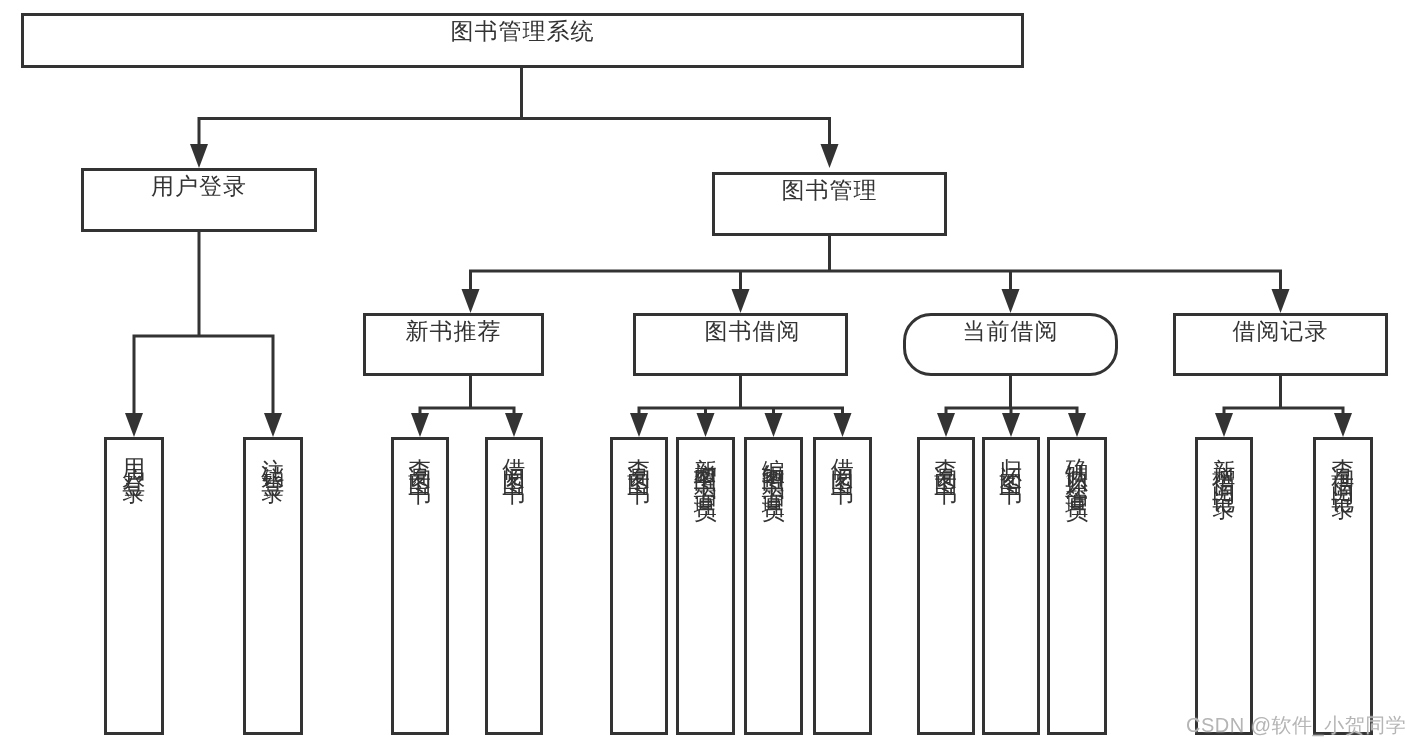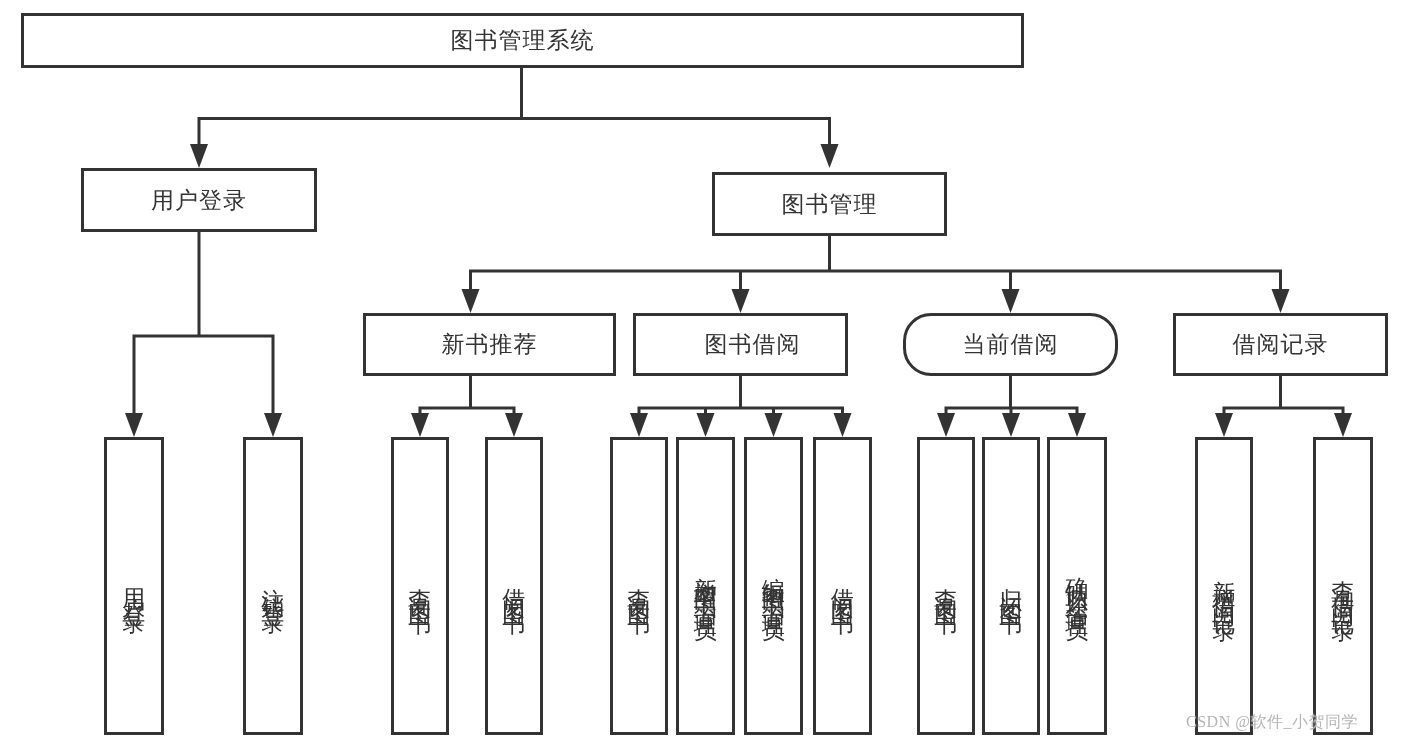--- a/index.html
+++ b/index.html
@@ -21,21 +21,20 @@
     position: absolute;
     left: 0; top: 0;
     pointer-events: none;
   }
   .node {
     position: absolute;
     box-sizing: border-box;
     border: 3px solid var(--line);
     background: #ffffff;
     display: flex;
-    align-items: center;
     justify-content: center;
     color: var(--text);
   }
   .hnode span {
     display: block;
     font-size: 23px;
     letter-spacing: 1px;
     white-space: nowrap;
   }
   .vnode span {
@@ -46,26 +45,25 @@
     line-height: 1.15;
     letter-spacing: 8px;
     white-space: nowrap;
   }
   .vnode.long span { letter-spacing: 6px; }
   .watermark {
     position: absolute;
     left: 1186px;
     top: 712px;
     z-index: 5;
-    font-size: 16px;
+    font-size: 20px;
     color: var(--wm);
     letter-spacing: 0.5px;
     white-space: nowrap;
     text-shadow: 0 0 2px rgba(255,255,255,0.8);
-    font-family: Liberation Serif, serif;
   }
 </style>
 </head>
 <body>
 
 <div class="stage">
 
   <svg class="connector-layer" width="1405" height="747" viewBox="0 0 1405 747">
     <g stroke="#333333" stroke-width="3" fill="none" stroke-linecap="square">
       <path d="M521.5 68 V118.5 M199 118.5 H829.5 M199 118.5 V150 M829.5 118.5 V150"></path>
@@ -91,21 +89,21 @@
     <span>图书管理系统</span>
   </div>
 
   <div class="node hnode" style="left:81px; top:168px; width:236px; height:64px;">
     <span>用户登录</span>
   </div>
   <div class="node hnode" style="left:712px; top:172px; width:235px; height:64px;">
     <span>图书管理</span>
   </div>
 
-  <div class="node hnode" style="left:363px; top:313px; width:253px; height:63px;">
+  <div class="node hnode" style="left:363px; top:313px; width:181px; height:63px;">
     <span>新书推荐</span>
   </div>
   <div class="node hnode" style="left:633px; top:313px; width:215px; height:63px;padding-left:24px;">
     <span>图书借阅</span>
   </div>
   <div class="node hnode" style="left:903px; top:313px; width:215px; height:63px;border-radius:28px;">
     <span>当前借阅</span>
   </div>
   <div class="node hnode" style="left:1173px; top:313px; width:215px; height:63px;">
     <span>借阅记录</span>

